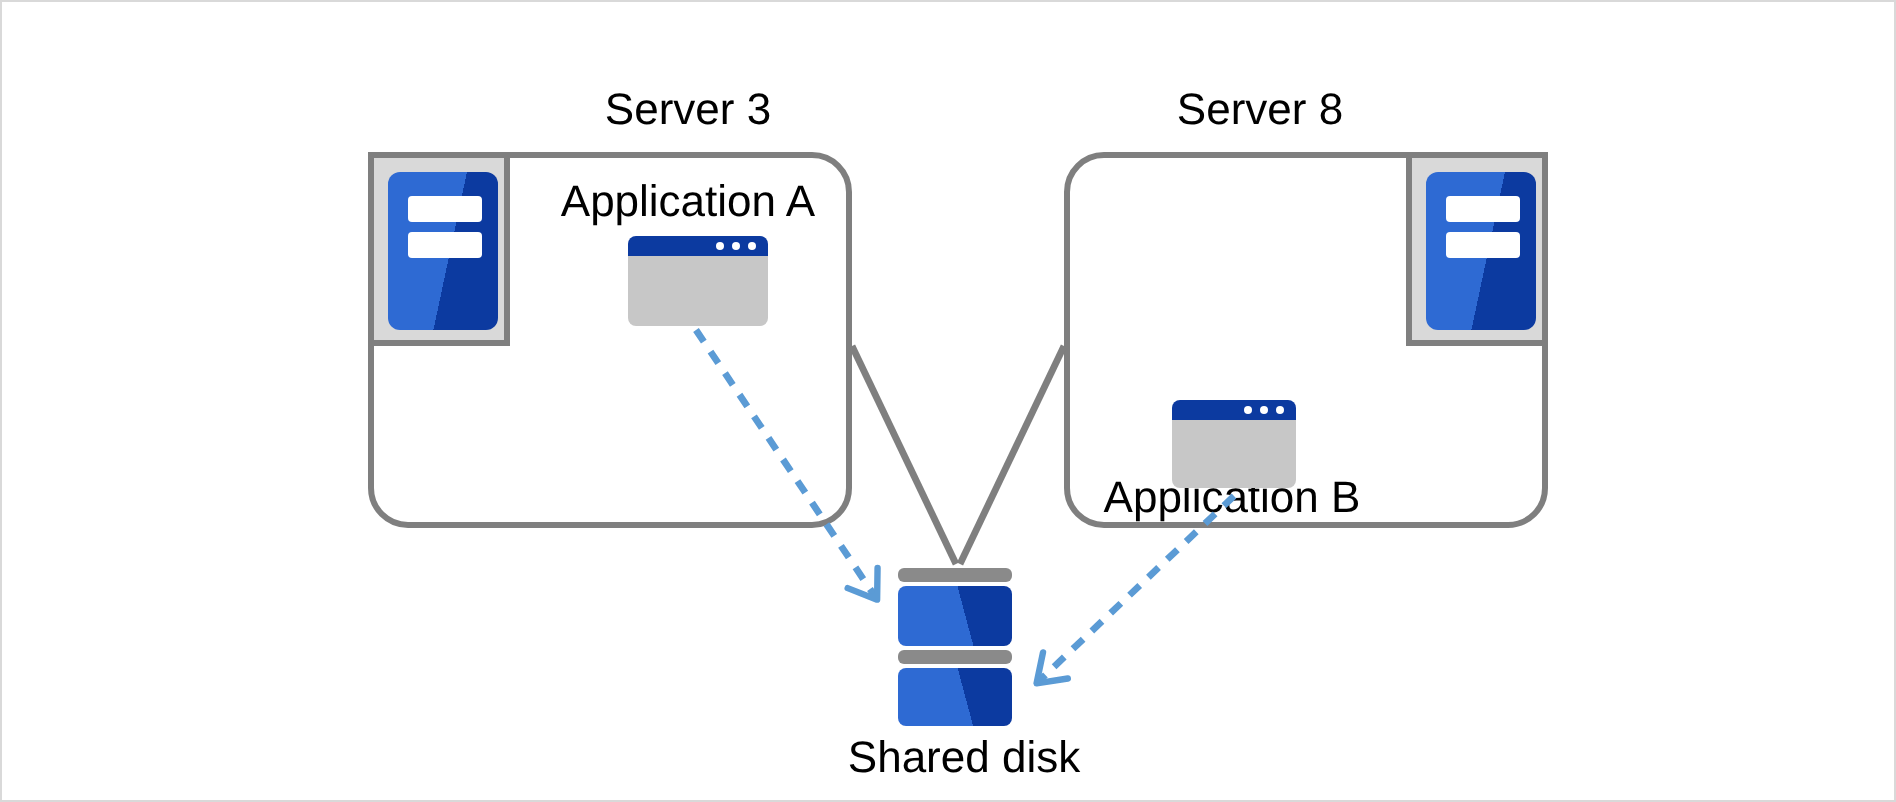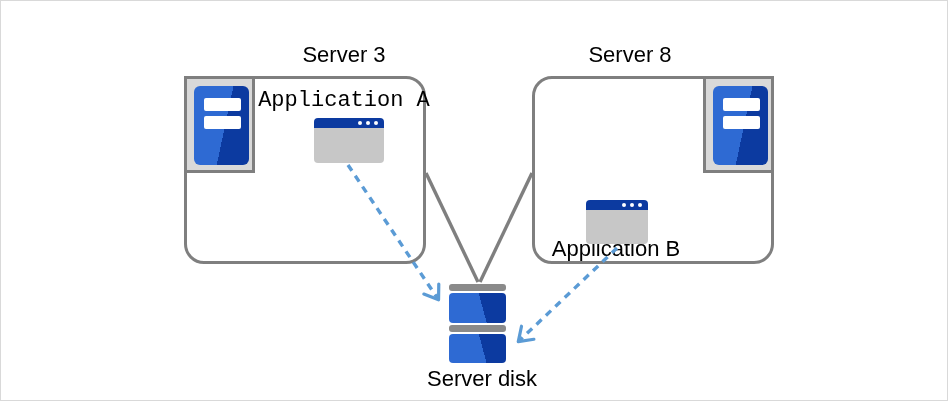--- a/index.html
+++ b/index.html
@@ -83,21 +83,21 @@
       <div class="tower-bar b2"></div>
     </div>
   </div>
   <div class="server-icon" style="left:702px; top:75px;">
     <div class="tower">
       <div class="tower-bar b1"></div>
       <div class="tower-bar b2"></div>
     </div>
   </div>
 
-  <div class="label" style="left:243px; top:88px;font-family:Liberation Mono, monospace;">Application A</div>
+  <div class="label" style="left:243px; top:88px;">Application A</div>
   <div class="app-window" style="left:313px; top:117px; width:70px; height:45px;">
     <div class="app-titlebar">
       <span class="app-dots">
           <i></i>
           <i></i>
           <i></i>
         </span>
     </div>
     <div class="app-body"></div>
   </div>
@@ -113,21 +113,21 @@
     </div>
     <div class="app-body"></div>
   </div>
 
   <div class="disk">
     <div class="disk-cap"></div>
     <div class="disk-body"></div>
     <div class="disk-cap"></div>
     <div class="disk-body last"></div>
   </div>
-  <div class="label" style="left:381px; top:366px;">Server disk</div>
+  <div class="label" style="left:381px; top:366px;">Shared disk</div>
 
   <svg class="wires" width="948" height="401" viewBox="0 0 948 401">
     <defs>
       <marker id="arrowhead" viewBox="0 0 24 24" refX="18" refY="12" markerWidth="24" markerHeight="24" markerUnits="userSpaceOnUse" orient="auto">
         <path class="arrowhead-path" d="M6,3 L19,12 L6,21"></path>
       </marker>
     </defs>
     <line class="solid-line" x1="425" y1="172" x2="477" y2="281"></line>
     <line class="solid-line" x1="531" y1="172" x2="479" y2="281"></line>
     <line class="dashed-arrow" x1="347" y1="164" x2="437" y2="298" marker-end="url(#arrowhead)"></line>

